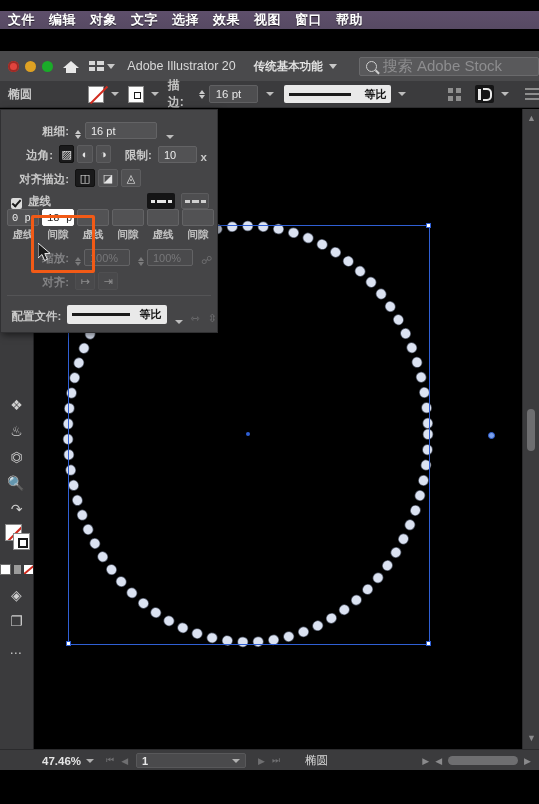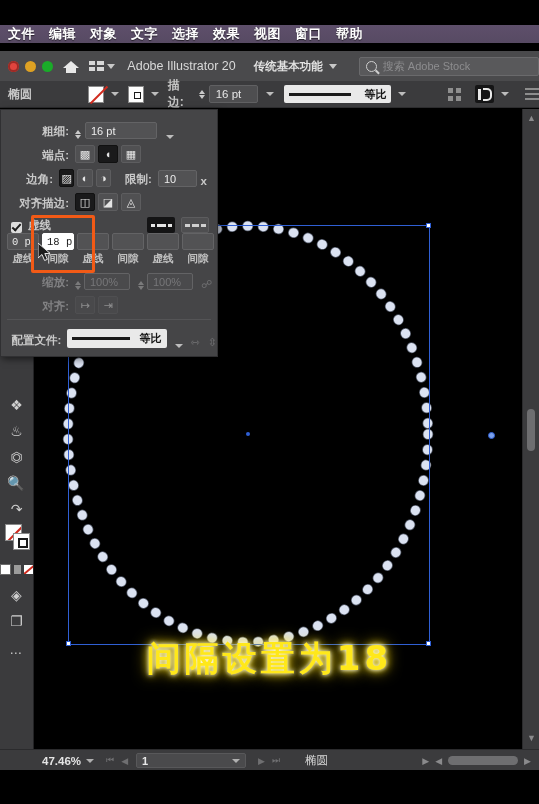--- a/index.html
+++ b/index.html
@@ -3,21 +3,21 @@
 <meta charset="utf-8">
 <style>
   html,body{margin:0;padding:0;background:#000;}
   body{width:539px;height:804px;overflow:hidden;font-family:"Liberation Sans","DejaVu Sans",sans-serif;}
   #app{position:relative;width:539px;height:804px;background:#000;}
 
   
   .topblack{position:absolute;left:0;top:0;width:539px;height:25px;background:#000;}
 
   
-  .menubar{position:absolute;left:0;top:25px;width:539px;height:18px;
+  .menubar{position:absolute;left:0;top:11px;width:539px;height:18px;
     background:linear-gradient(180deg,#5e4f6b 0%,#574a63 100%);
     display:flex;align-items:center;padding-left:8px;box-sizing:border-box;}
   .menuitem{color:#fff;font-size:13px;font-weight:bold;margin-right:14px;letter-spacing:.5px;
     text-shadow:0 1px 1px rgba(0,0,0,.6);cursor:default;}
 
   
   .titlebar{position:absolute;left:0;top:51px;width:539px;height:30px;
     background:#4a4a4c;display:flex;align-items:center;padding-left:8px;box-sizing:border-box;}
   .tl-dots{display:flex;gap:6px;align-items:center;margin-right:10px;}
   .dot{width:11px;height:11px;border-radius:50%;}
@@ -32,21 +32,21 @@
     grid-template-columns:6px 7px;grid-template-rows:4px 4px;gap:2px 2px;}
   .grid-icon i{background:#d8d8d8;display:block;}
   .chev{width:0;height:0;border-left:4px solid transparent;border-right:4px solid transparent;
     border-top:5px solid #c8c8c8;margin-right:12px;}
   .app-name{color:#d9d9d9;font-size:12.5px;margin-right:18px;white-space:nowrap;}
   .ws-name{color:#e2e2e2;font-size:11.5px;font-weight:bold;margin-right:6px;white-space:nowrap;}
   .searchbox{width:200px;height:19px;background:#59595b;border:1px solid #6a6a6c;border-radius:2px;
     display:flex;align-items:center;padding-left:6px;box-sizing:border-box;margin-left:10px;}
   .mag{width:9px;height:9px;border:1.6px solid #cfcfcf;border-radius:50%;position:relative;margin-right:6px;flex:none;}
   .mag:after{content:"";position:absolute;right:-4px;bottom:-2px;width:5px;height:1.6px;background:#cfcfcf;transform:rotate(45deg);}
-  .search-ph{color:#8d8d8f;font-size:11px;}
+  .search-ph{color:#8d8d8f;font-size:15px;}
 
   
   .controlbar{position:absolute;left:0;top:81px;width:539px;height:27px;background:#3b3b3d;
     display:flex;align-items:center;padding-left:8px;box-sizing:border-box;border-bottom:1px solid #2c2c2e;}
   .cb-label{color:#c6c6c6;font-size:12px;font-weight:bold;}
   .swatch{width:17px;height:17px;background:#fff;border:1px solid #8a8a8a;position:relative;box-sizing:border-box;}
   .swatch.none:after{content:"";position:absolute;left:-2px;top:7px;width:24px;height:2px;background:#d02b1f;
     transform:rotate(-45deg);transform-origin:center;}
   .swatch.stroke:after{content:"";position:absolute;left:5px;top:5px;width:5px;height:5px;
     border:1.5px solid #1c1c1c;box-sizing:content-box;}
@@ -240,21 +240,20 @@
 
     <div class="selbox" style="left:35px;top:116px;width:360px;height:418px;"></div>
     <div class="handle" style="left:33px;top:114px;"></div>
     <div class="handle" style="left:393px;top:114px;"></div>
     <div class="handle" style="left:33px;top:532px;"></div>
     <div class="handle" style="left:393px;top:532px;"></div>
     <div class="centerpt" style="left:213px;top:323px;"></div>
     <div class="sidehandle" style="left:455px;top:323px;"></div>
   </div>
 
-  <div class="caption">间隔设置为18</div>
 
   <div class="toolrail">
     <div style="height:283px;"></div>
     <div class="tool">
         <span class="ti">❖</span>
       </div>
     <div class="tool">
         <span class="ti">♨</span>
       </div>
     <div class="tool">
@@ -297,32 +296,20 @@
     <div class="srow">
       <div class="slabel">粗细:</div>
       <div class="stepper" style="margin-right:4px;">
           <i class="up"></i>
           <i class="dn"></i>
         </div>
       <div class="sfield" style="width:72px;">16 pt</div>
       <div class="mini-chev" style="margin-left:9px;"></div>
     </div>
 
-    <div class="srow">
-      <div class="slabel">端点:</div>
-      <div class="ibtn">
-          <span class="glyph">▩</span>
-        </div>
-      <div class="ibtn on">
-          <span class="glyph">◖</span>
-        </div>
-      <div class="ibtn">
-          <span class="glyph">▦</span>
-        </div>
-    </div>
 
     <div class="srow">
       <div class="slabel">边角:</div>
       <div class="ibtn on">
           <span class="glyph">▨</span>
         </div>
       <div class="ibtn">
           <span class="glyph">◐</span>
         </div>
       <div class="ibtn">

